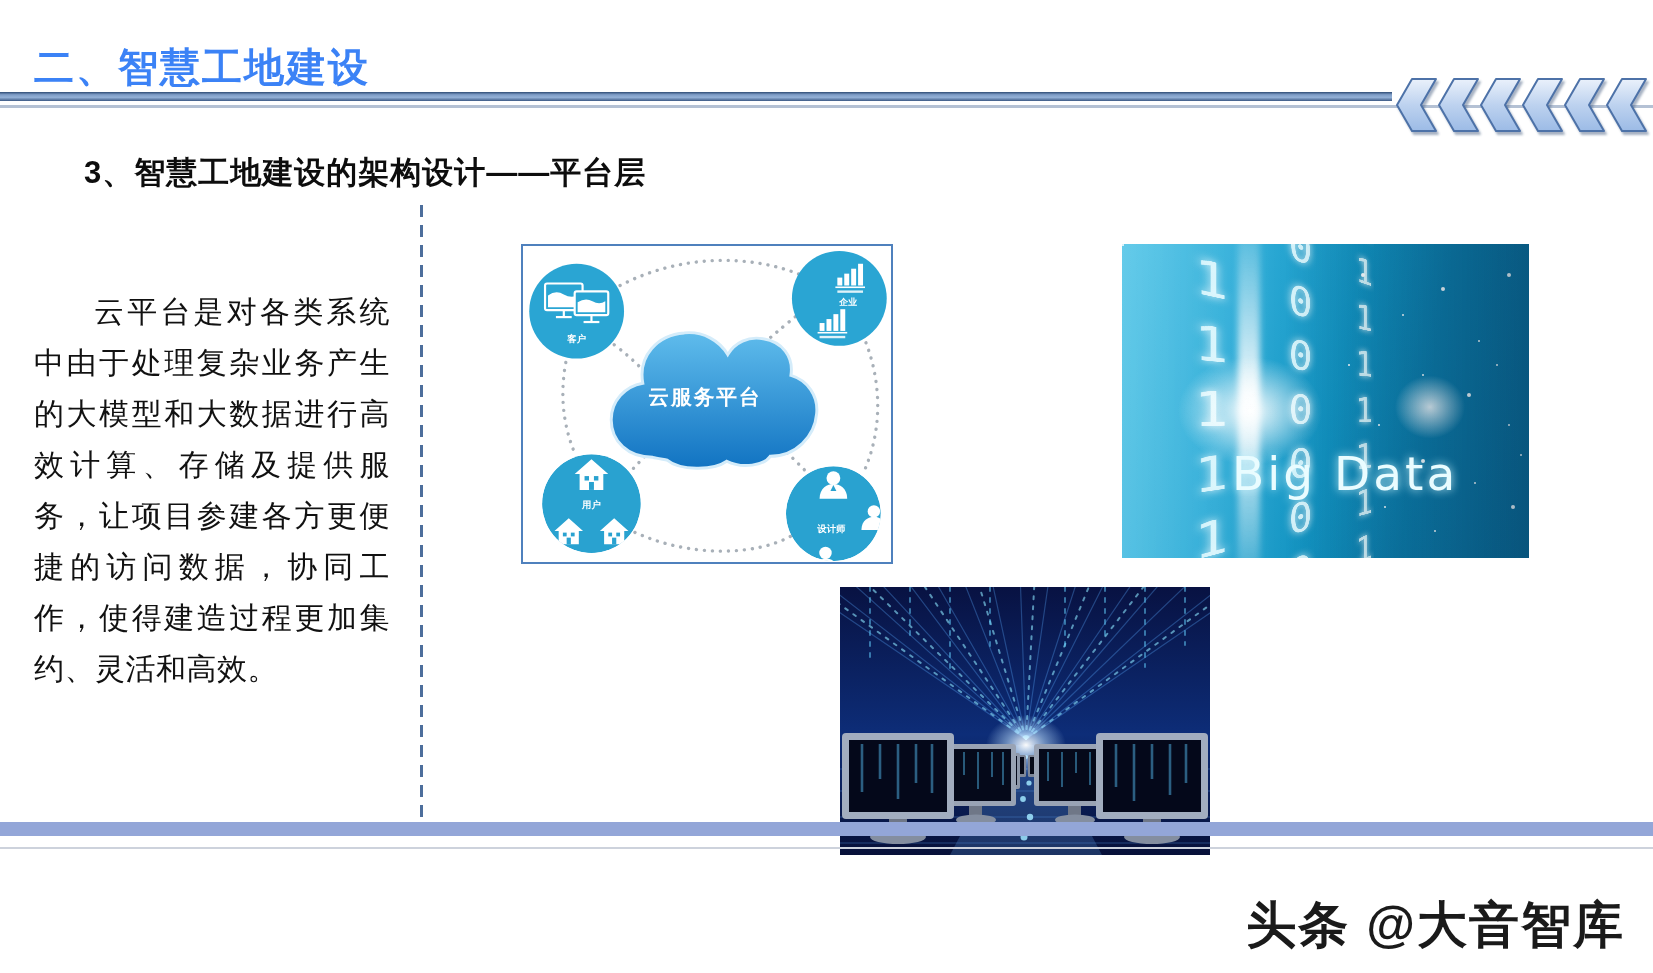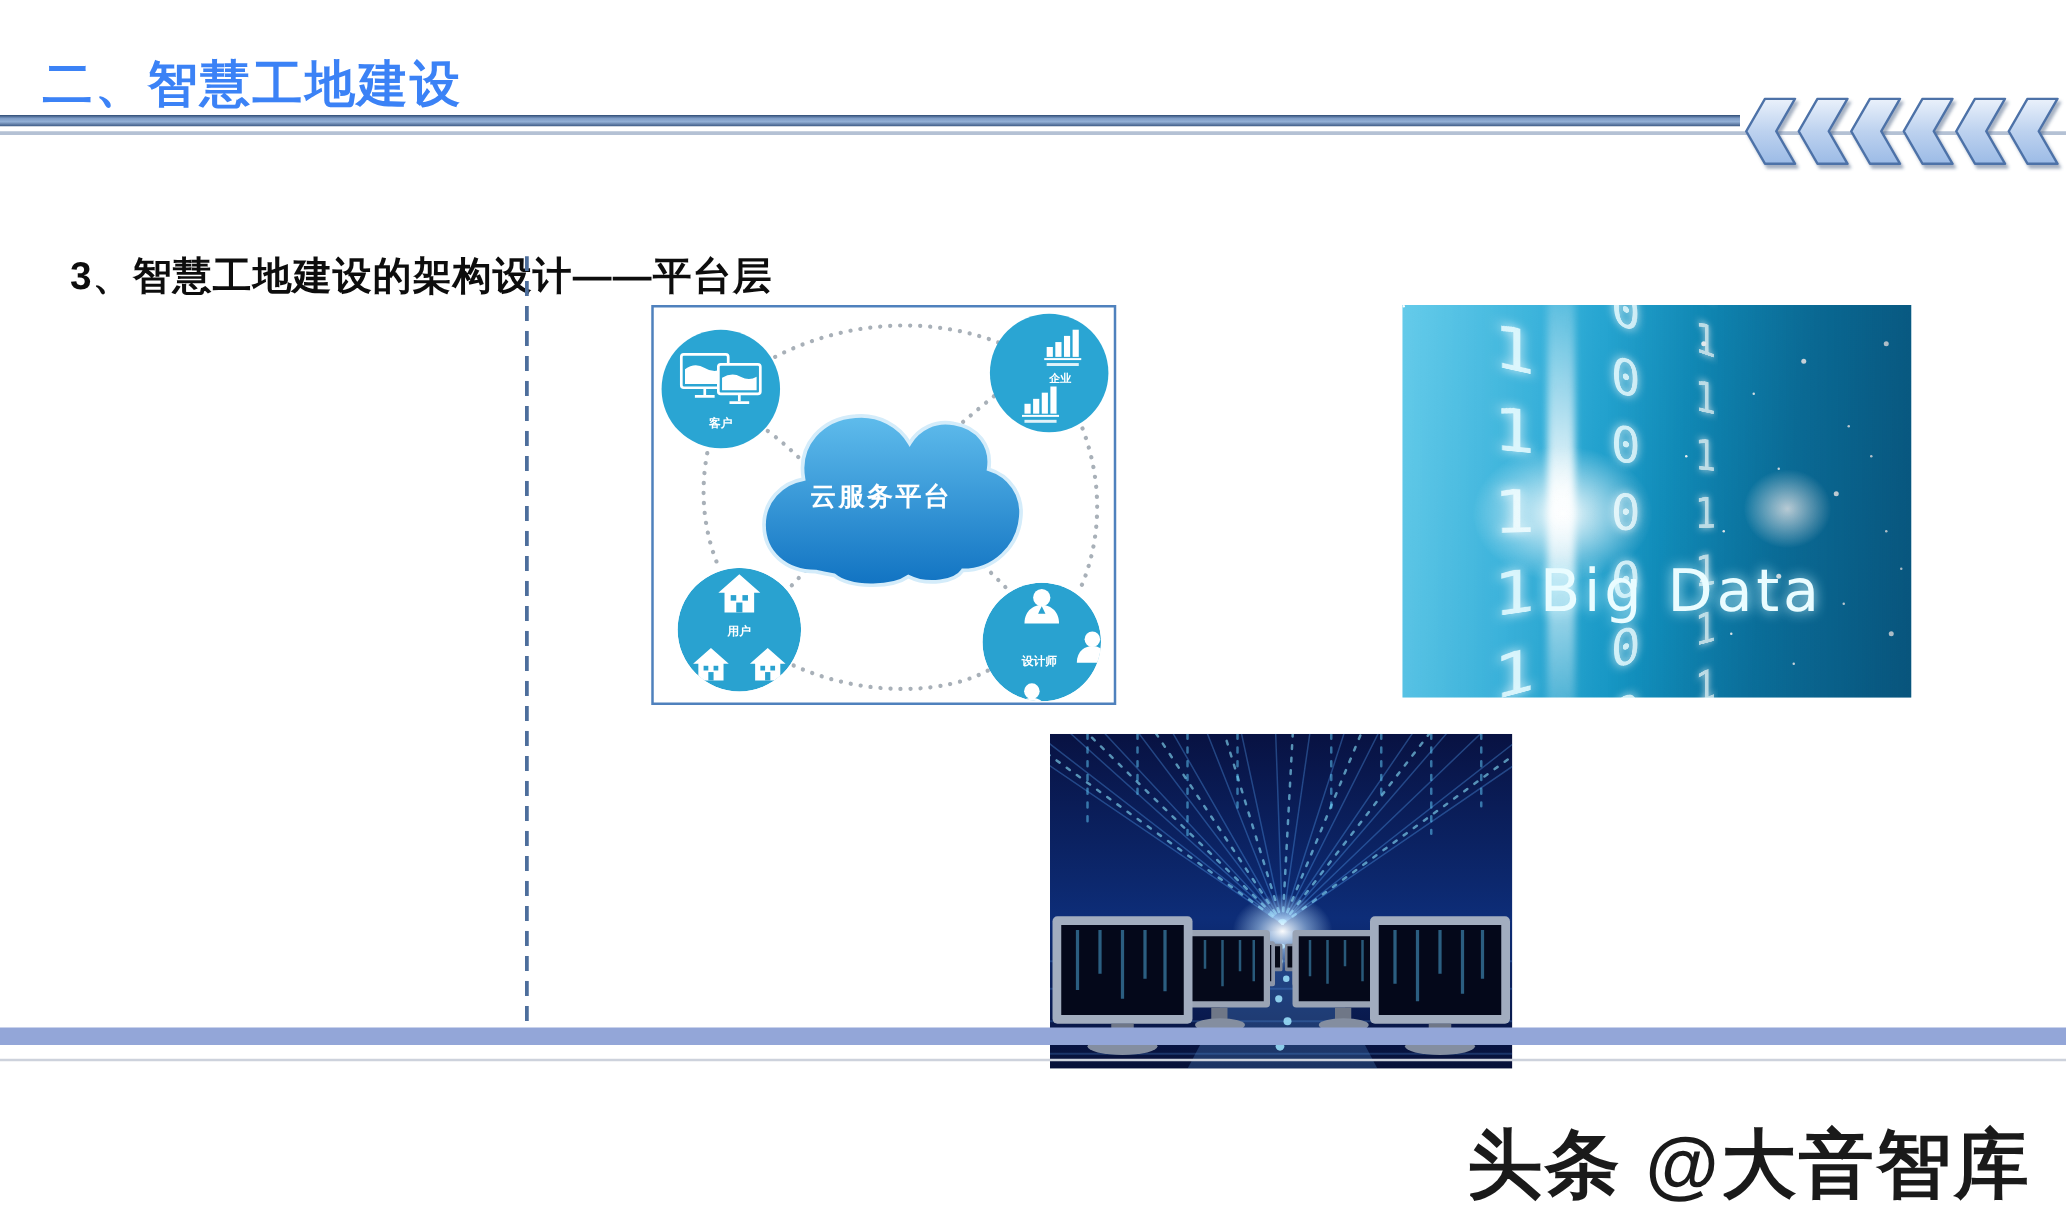--- a/index.html
+++ b/index.html
@@ -7,22 +7,22 @@
          font-family:"Liberation Sans",sans-serif;}
 
   
   .slide-title{position:absolute;left:34px;top:40px;font-size:40px;font-weight:bold;
                color:#3b82f6;letter-spacing:2px;white-space:nowrap;}
   .rule-thick{position:absolute;left:0;top:92px;width:1392px;height:9px;
               background:linear-gradient(to bottom,#2e4b74 0%,#7e9cc6 30%,#93b0d6 60%,#3d5a85 100%);}
   .rule-thin{position:absolute;left:0;top:105px;width:1653px;height:3px;background:#b4c1d4;}
   .chevrons{position:absolute;left:1396px;top:78px;width:256px;height:60px;}
 
-  .slide-subtitle{position:absolute;left:56px;top:152px;font-size:31px;font-weight:bold;
-                  color:#0d0d0d;letter-spacing:1px;white-space:nowrap;margin-top:48px;}
+  .slide-subtitle{position:absolute;left:84px;top:152px;font-size:31px;font-weight:bold;
+                  color:#0d0d0d;letter-spacing:1px;white-space:nowrap;}
 
   
   .v-divider{position:absolute;left:420px;top:205px;width:3px;height:617px;
              background:repeating-linear-gradient(to bottom,#4d6e9c 0 12px,transparent 12px 20px);}
   .body-text{position:absolute;left:34px;top:256px;width:356px;font-size:30px;line-height:51px;
              color:#111;text-align:justify;text-indent:2em;letter-spacing:0.5px;}
 
   
   .diagram{position:absolute;left:521px;top:244px;width:372px;height:320px;background:#fff;
            border:2px solid #4f81bd;box-sizing:border-box;}
@@ -54,21 +54,21 @@
                    font-size:47px;color:#e9fcff;letter-spacing:3px;
                    text-shadow:0 0 10px rgba(210,248,255,.95);}
 
   
   .datacenter{position:absolute;left:840px;top:587px;width:370px;height:268px;overflow:hidden;}
   .datacenter svg{display:block;width:100%;height:100%;}
 
   
   .footer-bar{position:absolute;left:0;top:822px;width:1653px;height:14px;background:#93a6d8;}
   .footer-line{position:absolute;left:0;top:847px;width:1653px;height:2px;background:#cdd2dc;}
-  .watermark{position:absolute;right:28px;top:892px;font-size:60px;font-weight:bold;color:#1a1a1a;
+  .watermark{position:absolute;right:28px;top:892px;font-size:50px;font-weight:bold;color:#1a1a1a;
              letter-spacing:2px;white-space:nowrap;text-shadow:2px 2px 0 rgba(255,255,255,.55);}
 </style>
 </head>
 <body>
 
 <div class="slide">
 
   <div class="slide-title">二、智慧工地建设</div>
   <div class="rule-thick"></div>
   <div class="rule-thin"></div>
@@ -93,20 +93,21 @@
         <use href="#chev" x="126"></use>
           <use href="#chev" x="168"></use>
           <use href="#chev" x="210"></use>
       </g>
     </svg>
   </div>
 
   <div class="slide-subtitle">3、智慧工地建设的架构设计——平台层</div>
 
   <div class="v-divider"></div>
+  <p class="body-text">云平台是对各类系统中由于处理复杂业务产生的大模型和大数据进行高效计算、存储及提供服务，让项目参建各方更便捷的访问数据，协同工作，使得建造过程更加集约、灵活和高效。</p>
 
   <div class="diagram">
     <svg viewBox="0 0 372 320">
       <defs>
         <linearGradient id="cloudGrad" x1="0" y1="0" x2="0" y2="1">
           <stop offset="0" stop-color="#5fbcec"></stop>
             <stop offset="1" stop-color="#1173c2"></stop>
         </linearGradient>
         <clipPath id="clipBR">
             <circle cx="314" cy="271" r="48"></circle>

